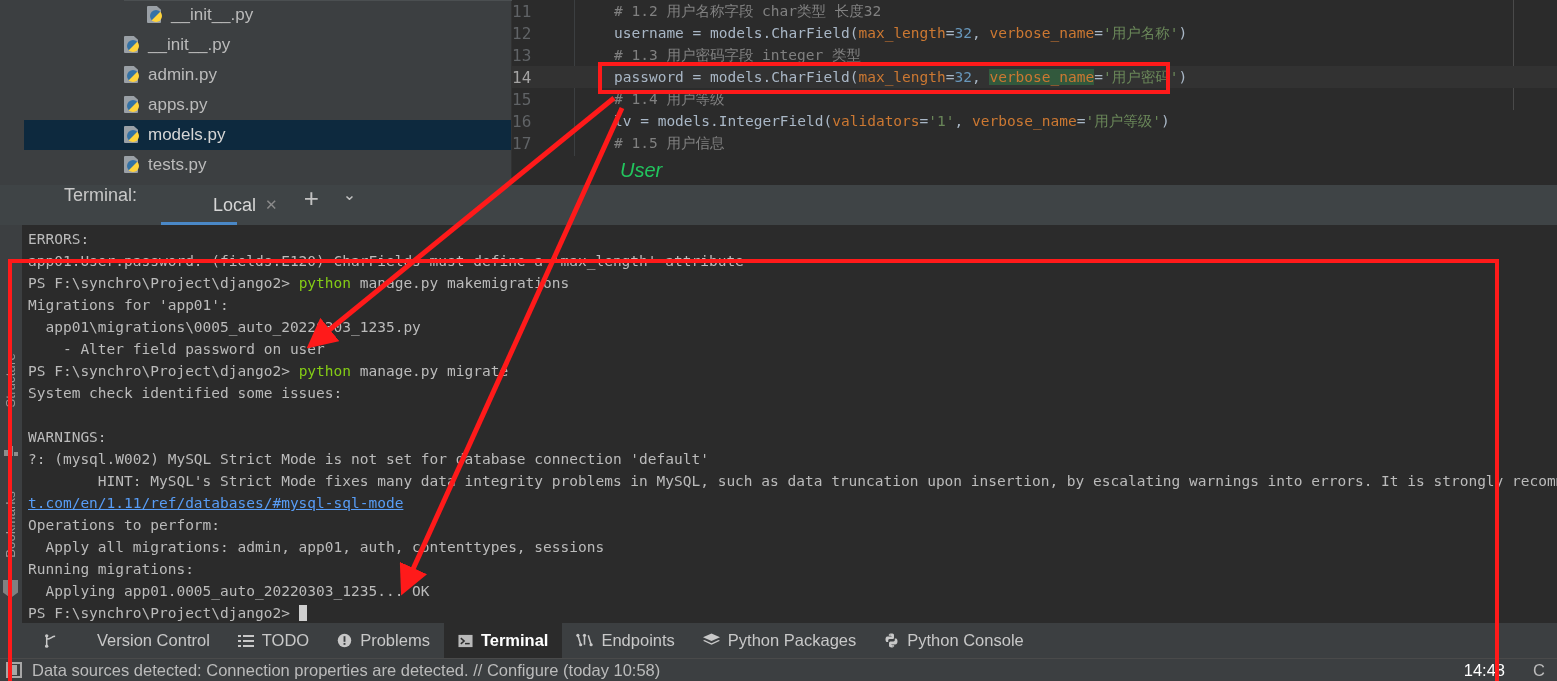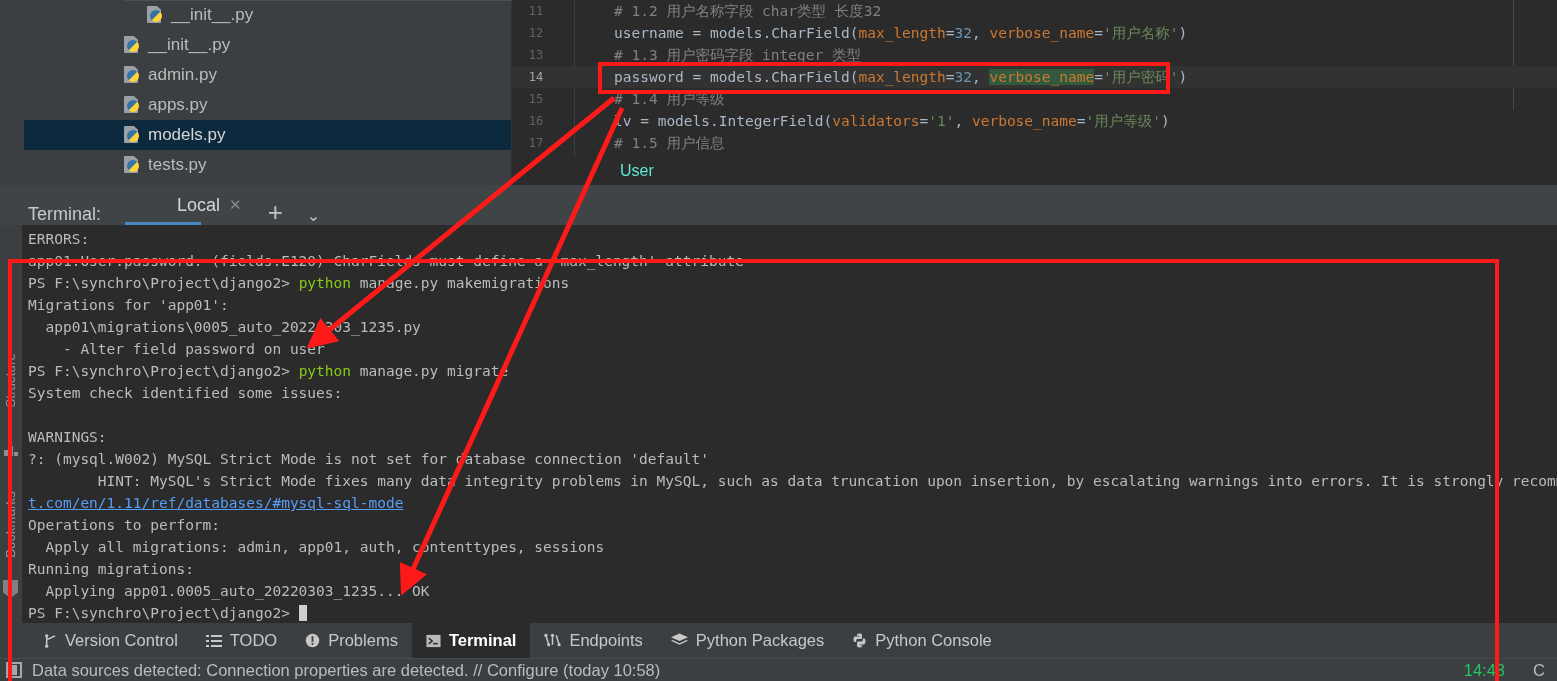--- a/index.html
+++ b/index.html
@@ -30,37 +30,37 @@
   .pyicon::after {
     content: ""; position: absolute; left: 3px; top: 4px; width: 12px; height: 12px; border-radius: 50%;
     background:
       linear-gradient(135deg, #3572A5 0%, #3572A5 48%, #FFD43B 52%, #FFD43B 100%);
   }
   .tree-top-border { position:absolute; left:100px; top:0; width: 388px; height:1px; background:#4b4f51; }
 
   .editor-panel { position: absolute; left: 512px; top: 0; right: 0; height: 185px; background: #2b2b2b; }
   .code-line { position: relative; height: 22px; display: flex; align-items: center;
                font-family: "DejaVu Sans Mono", monospace; font-size: 14.5px; white-space: pre; }
-  .ln { width: 62px; text-align: center; padding-right: 14px; color: #606366; font-size: 12px;
+  .ln { width: 62px; text-align: left; padding-right: 14px; color: #606366; font-size: 16px;
         flex: 0 0 auto; }
   .code-line.cur { background: #323232; }
   .code-line.cur .ln { color: #a4a3a3; }
   .code-body { padding-left: 40px; }
   .cm  { color: #808080; margin-top: 25px; }
   .id  { color: #a9b7c6; }
   .num { color: #6897bb; }
   .str { color: #6a8759; }
   .attr{ color: #cc7832; }
   .hl  { background: #32593d; }
   .gutter-col { position: absolute; left: 62px; top: 0; width: 1px; height: 156px; background: #3c3f41; }
   .tooltip-user { position: absolute; left: 108px; top: 156px; height: 29px; display:flex; align-items:center;
-                  color: #5eead4; font-size: 16px; font-family: "Liberation Sans", sans-serif; }
+                  color: #22c55e; font-size: 20px; font-family: "Liberation Sans", sans-serif; font-style: italic; }
   .editor-vsep { position:absolute; right: 43px; top:0; width:1px; height: 110px; background: #4a4a4a; }
   #termHeader { position: absolute; left: 0; top: 185px; width: 1557px; height: 40px;
-                background: #3f4446; display: flex; align-items: flex-end; }
+                background: #3f4446; display: flex; align-items: flex-start; padding-left: 36px; }
   #termHeader .lbl { color: #c8c8c8; font-size: 18px; margin-left: 28px; }
   .term-tab { position: relative; margin-left: 28px; height: 40px; display: flex; align-items: center; }
   .term-tab .ttl { color: #d6d6d6; font-size: 18px; margin-left: 48px; }
   .term-tab .closex { color: #8a8a8a; font-size: 15px; margin-left: 9px; }
   .term-tab .underline { position: absolute; left: -4px; bottom: 0; width: 76px; height: 3px; background: #4a88c7; }
   .term-plus { color: #c2c2c2; font-size: 26px; margin-left: 26px; line-height: 1; }
   .term-chev { color: #c2c2c2; font-size: 16px; margin-left: 24px; }
 
   
   .term-body { position: absolute; left: 0; top: 225px; width: 1557px; height: 398px; background: #2b2b2b;
@@ -84,30 +84,30 @@
   .t-link   { color: #589df6; text-decoration: underline; }
   .caret { display:inline-block; width: 8px; height: 16px; background: #cfcfcf; vertical-align: middle; }
 
   
   .toolbar { position: absolute; left: 0; top: 623px; width: 1557px; height: 35px;
              background: #3c3f41; display: flex; align-items: center; }
   .tbtn { display: flex; align-items: center; height: 35px; padding: 0 14px; color: #c8c8c8; font-size: 16.5px;
           white-space: nowrap; }
   .tbtn.active { background: #2b2b2b; color: #ffffff; font-weight: bold; }
   .tbtn .ic { margin-right: 8px; display: inline-flex; align-items: center; }
-  .tbtn:first-child { margin-left: 28px; }
+  .tbtn:first-child { margin-left: 28px; gap: 32px; }
 
   
   .statusbar { position: absolute; left: 0; top: 658px; width: 1557px; height: 23px; background: #3c3f41;
                display: flex; align-items: center; border-top: 1px solid #4a4a4a; }
   .status-icon { margin-left: 6px; width: 16px; height: 16px; position: relative; }
   .status-icon::before { content:""; position:absolute; inset:0; border: 2px solid #a6a6a6; }
   .status-icon::after  { content:""; position:absolute; left:4px; top:3px; width:7px; height:10px; background:#a6a6a6; }
   .status-text { color: #bbbbbb; font-size: 16.5px; margin-left: 10px; white-space: nowrap; }
-  .status-time { position: absolute; right: 52px; color: #22c55e; font-size: 16.5px; }
+  .status-time { position: absolute; right: 52px; color: #ffffff; font-size: 16.5px; }
   .status-tail { position: absolute; right: 12px; color: #bbbbbb; font-size: 16.5px; }
 
   
   .overlay { position: absolute; left: 0; top: 0; width: 1557px; height: 681px; pointer-events: none; }
 </style>
 </head>
 <body>
 
 <div id="root">
 

